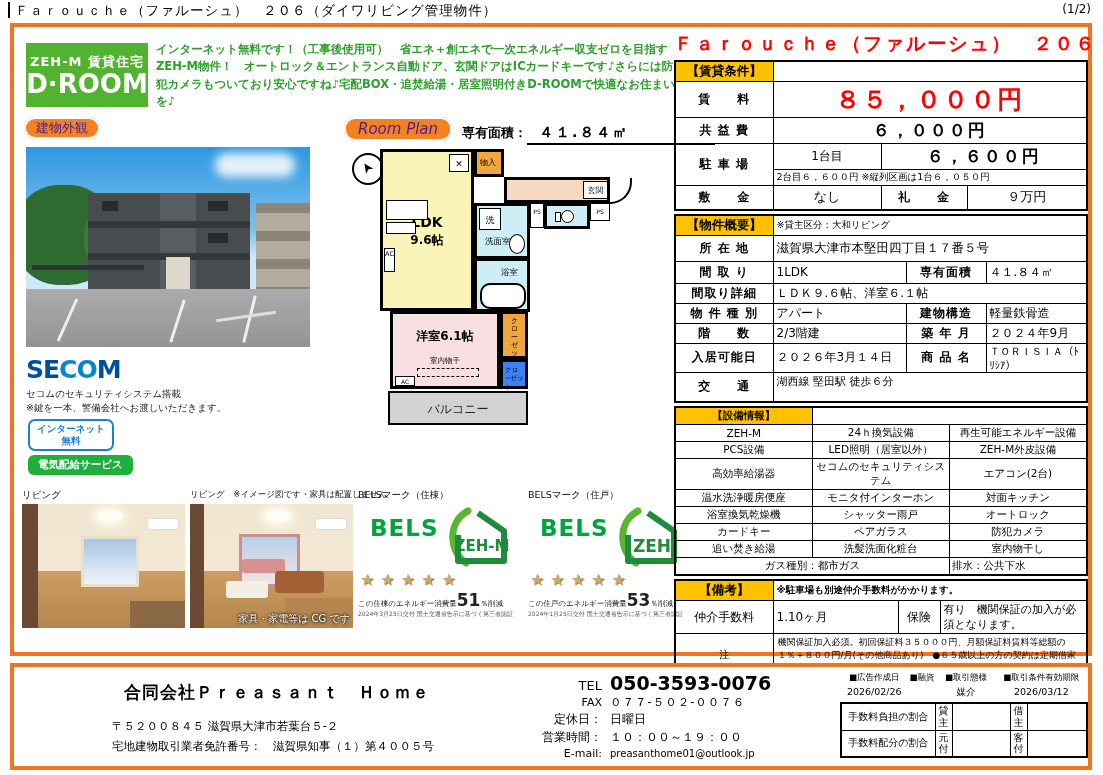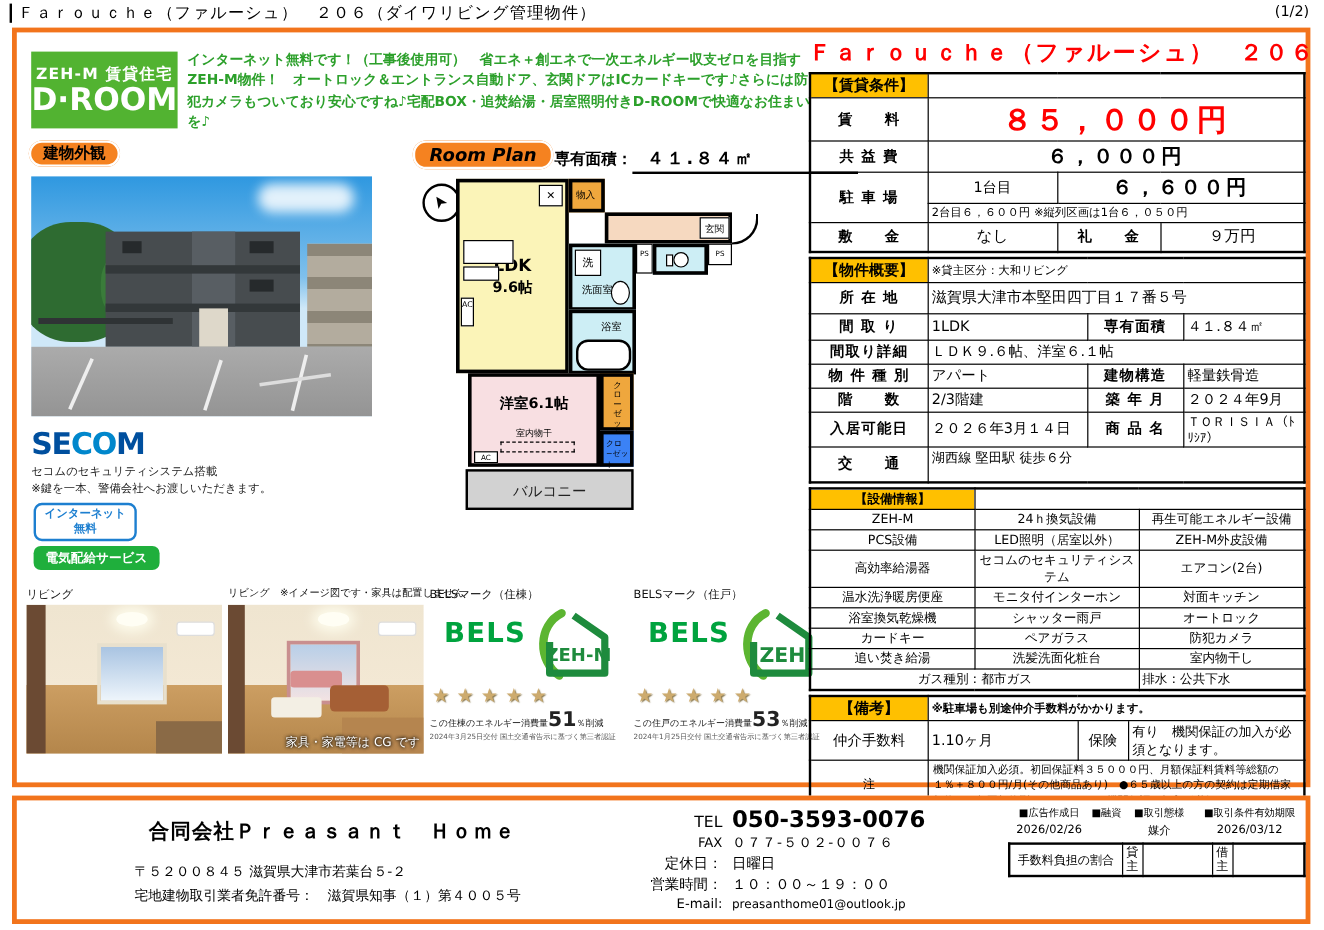--- a/index.html
+++ b/index.html
@@ -10,21 +10,21 @@
   .titlebar .t{border-left:2px solid #000;padding-left:5px;}
   .pagenum{position:absolute;right:12px;top:2px;font-size:12px;}
   
   .mainframe{position:absolute;left:10px;top:23px;width:1082px;height:633px;border:4px solid #f2741c;box-sizing:border-box;background:#fff;}
   .footframe{position:absolute;left:10px;top:663px;width:1082px;height:107px;border:4px solid #f2741c;box-sizing:border-box;background:#fff;}
   
   .droom{position:absolute;left:12px;top:16px;width:122px;height:64px;background:#52b331;color:#fff;text-align:center;display:flex;flex-direction:column;justify-content:center;}
   .droom .l1{font-size:13px;font-weight:bold;letter-spacing:1px;}
   .droom .l2{font-size:26px;font-weight:bold;line-height:1;letter-spacing:0px;}
   .desc{position:absolute;left:142px;top:14px;width:522px;font-size:11.5px;font-weight:bold;color:#2ca02b;line-height:1.5;}
-  .pill{background:#f58220;color:#000000;font-weight:bold;border-radius:11px;padding:2px 12px;font-size:13px;display:inline-block;box-shadow:0 0 0 2px #fff inset;}
+  .pill{background:#f58220;color:#4c1d95;font-weight:normal;border-radius:11px;padding:2px 12px;font-size:13px;display:inline-block;box-shadow:0 0 0 2px #fff inset;}
   .photo-ext{position:absolute;left:12px;top:120px;width:284px;height:200px;overflow:hidden;background:linear-gradient(180deg,#2f98e0 0%,#7fc0ec 42%,#cfe8f8 55%);}
   .secom{position:absolute;left:12px;top:328px;font-size:25px;font-weight:bold;letter-spacing:-1px;}
   .secom-note{position:absolute;left:12px;top:360px;font-size:9.5px;line-height:1.5;color:#222;}
   .badge-net{position:absolute;left:14px;top:392px;width:82px;border:2px solid #1d7fd0;border-radius:7px;color:#1d7fd0;font-size:9.5px;font-weight:bold;text-align:center;line-height:1.25;padding:2px 0;background:#fff;}
   .badge-elec{position:absolute;left:14px;top:428px;background:#1faf3c;color:#fff;font-size:10.5px;font-weight:bold;border-radius:6px;padding:3px 10px;}
   
   .rp-badge{position:absolute;left:330px;top:90px;font-style:italic;}
   .area-line{position:absolute;left:448px;top:96px;font-size:13px;font-weight:bold;}
   .area-line .v{display:inline-block;min-width:170px;border-bottom:2px solid #000;font-size:14.5px;padding:0 6px 1px 12px;letter-spacing:2px;}
   .fp{position:absolute;left:336px;top:118px;width:318px;height:292px;}
@@ -473,16 +473,23 @@
           <col>
         </colgroup>
       <tbody>
           <tr style="height:27px;">
         <td class="ctr">手数料負担の割合</td>
         <td class="vcell vtxt">貸主</td>
         <td></td>
         <td class="vcell vtxt">借主</td>
         <td></td>
       </tr>
+      <tr style="height:27px;">
+        <td class="ctr">手数料配分の割合</td>
+        <td class="vcell vtxt">元付</td>
+        <td></td>
+        <td class="vcell vtxt">客付</td>
+        <td></td>
+      </tr>
     </tbody>
       </table>
   </div>
 </div>
 
 </body></html>

